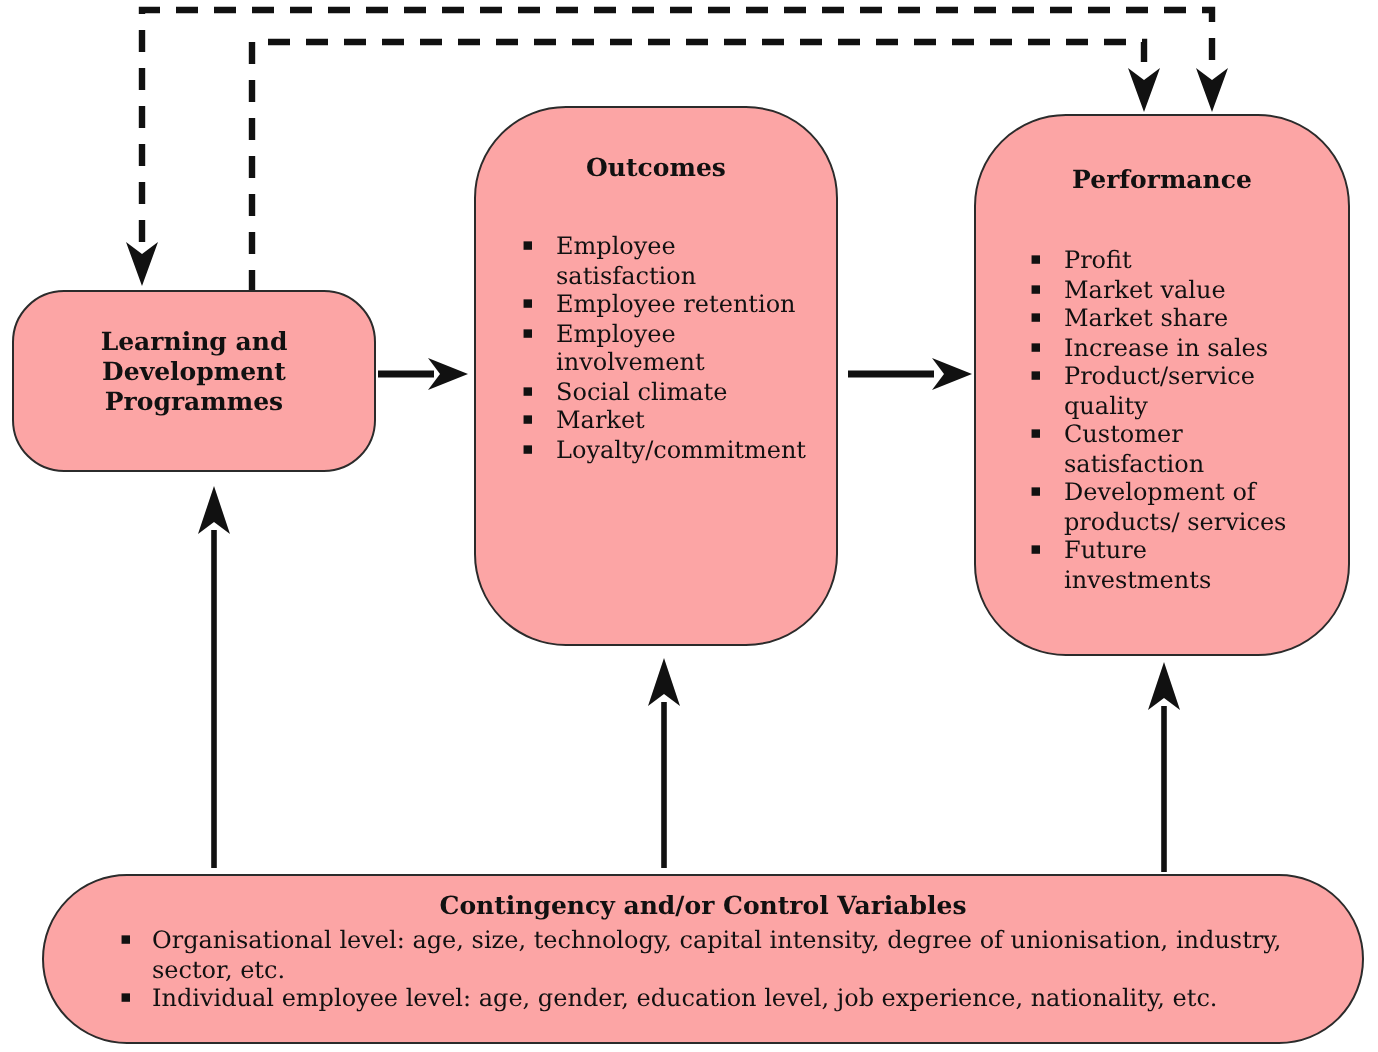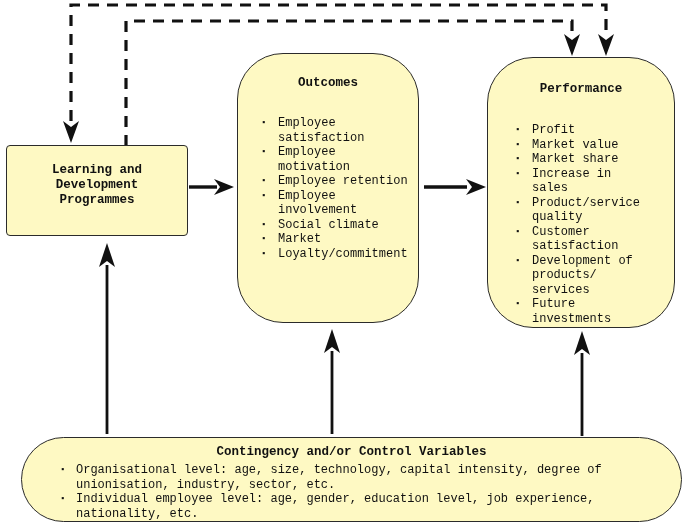--- a/index.html
+++ b/index.html
@@ -16,24 +16,23 @@
     position: absolute;
     left: 0; top: 0;
     width: 689px; height: 526px;
     pointer-events: none;
   }
   .box {
     position: absolute;
     box-sizing: border-box;
     border: 1.4px solid #2b2b2b;
     border-radius: 44px;
-    background: #fef9c3;
-    font-family: Liberation Mono, monospace;
+    background: #fca5a5;
   }
-  #learning-box   { left: 6px;   top: 145px; width: 182px; height: 91px;  border-radius: 4px; }
+  #learning-box   { left: 6px;   top: 145px; width: 182px; height: 91px;  border-radius: 26px; }
   #outcomes-box   { left: 237px; top: 53px;  width: 182px; height: 270px; border-radius: 46px; }
   #performance-box{ left: 487px; top: 57px;  width: 188px; height: 271px; border-radius: 46px; }
   #contingency-box{ left: 21px;  top: 437px; width: 661px; height: 85px;  border-radius: 44px; }
 
   .box-title {
     position: absolute;
     left: 0; right: 0;
     text-align: center;
     font-weight: bold;
     font-size: 12.5px;
@@ -111,21 +110,20 @@
   </svg>
 
   <div class="box" id="learning-box">
     <div class="box-title" id="learning-title">Learning and Development Programmes</div>
   </div>
 
   <div class="box" id="outcomes-box">
     <div class="box-title" id="outcomes-title">Outcomes</div>
     <ul class="bullet-list" id="outcomes-list">
       <li>Employee satisfaction</li>
-      <li>Employee motivation</li>
       <li>Employee retention</li>
       <li>Employee involvement</li>
       <li>Social climate</li>
       <li>Market</li>
       <li>Loyalty/commitment</li>
     </ul>
   </div>
 
   <div class="box" id="performance-box">
     <div class="box-title" id="performance-title">Performance</div>

